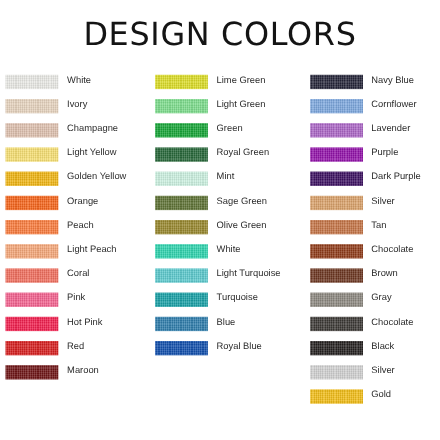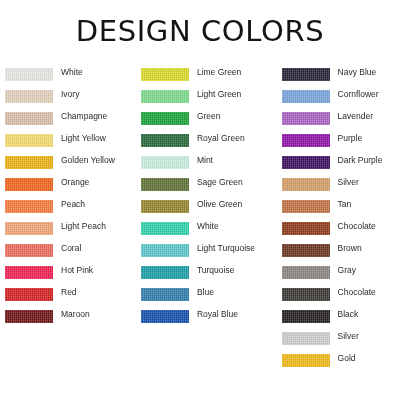--- a/index.html
+++ b/index.html
@@ -125,20 +125,24 @@
         </div>
         <div class="swatch-row">
           <div class="swatch" style="background-color: rgb(244, 166, 120);"></div>
           <div class="swatch-label">Light Peach</div>
         </div>
         <div class="swatch-row">
           <div class="swatch" style="background-color: rgb(239, 110, 94);"></div>
           <div class="swatch-label">Coral</div>
         </div>
         <div class="swatch-row">
+          <div class="swatch" style="background-color: rgb(242, 98, 143);"></div>
+          <div class="swatch-label">Pink</div>
+        </div>
+        <div class="swatch-row">
           <div class="swatch" style="background-color: rgb(240, 31, 78);"></div>
           <div class="swatch-label">Hot Pink</div>
         </div>
         <div class="swatch-row">
           <div class="swatch" style="background-color: rgb(213, 31, 31);"></div>
           <div class="swatch-label">Red</div>
         </div>
         <div class="swatch-row">
           <div class="swatch" style="background-color: rgb(110, 21, 22);"></div>
           <div class="swatch-label">Maroon</div>

